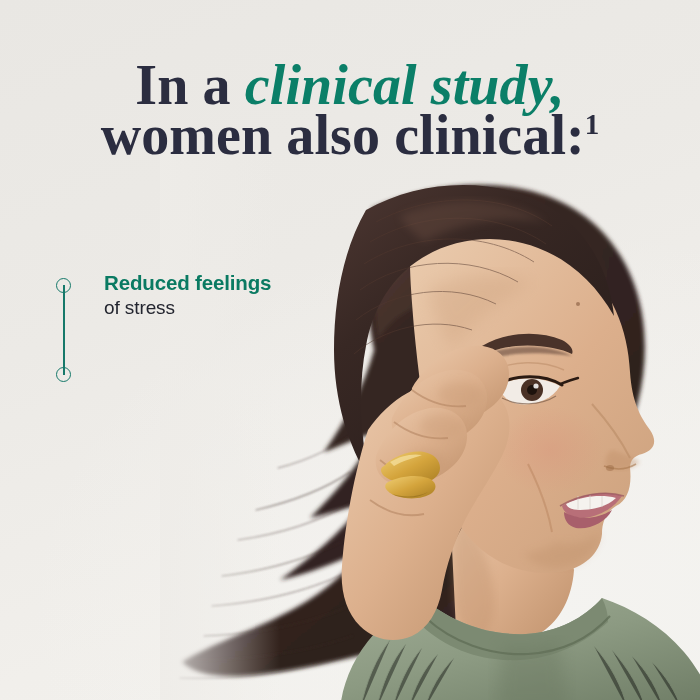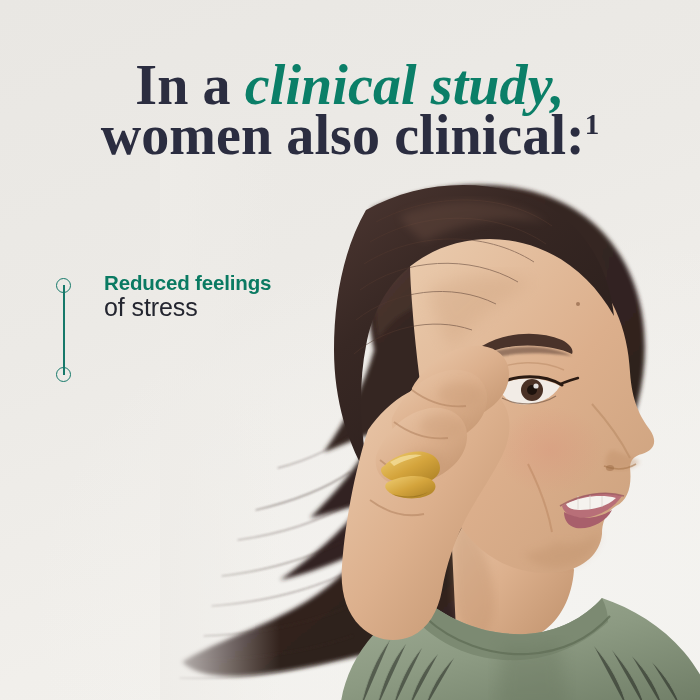--- a/index.html
+++ b/index.html
@@ -80,21 +80,21 @@
 
   .item .lead {
     font-size:20.5px;
     font-weight:bold;
     line-height:25px;
     letter-spacing:-.15px;
     color:#0a7a62;
     white-space:nowrap;
   }
   .item .body {
-    font-size:25px;
+    font-size:19px;
     font-weight:400;
     line-height:25.5px;
     letter-spacing:-.1px;
     color:#23252f;
     white-space:nowrap;
   }
 
   
   #photo {
     position:absolute;

